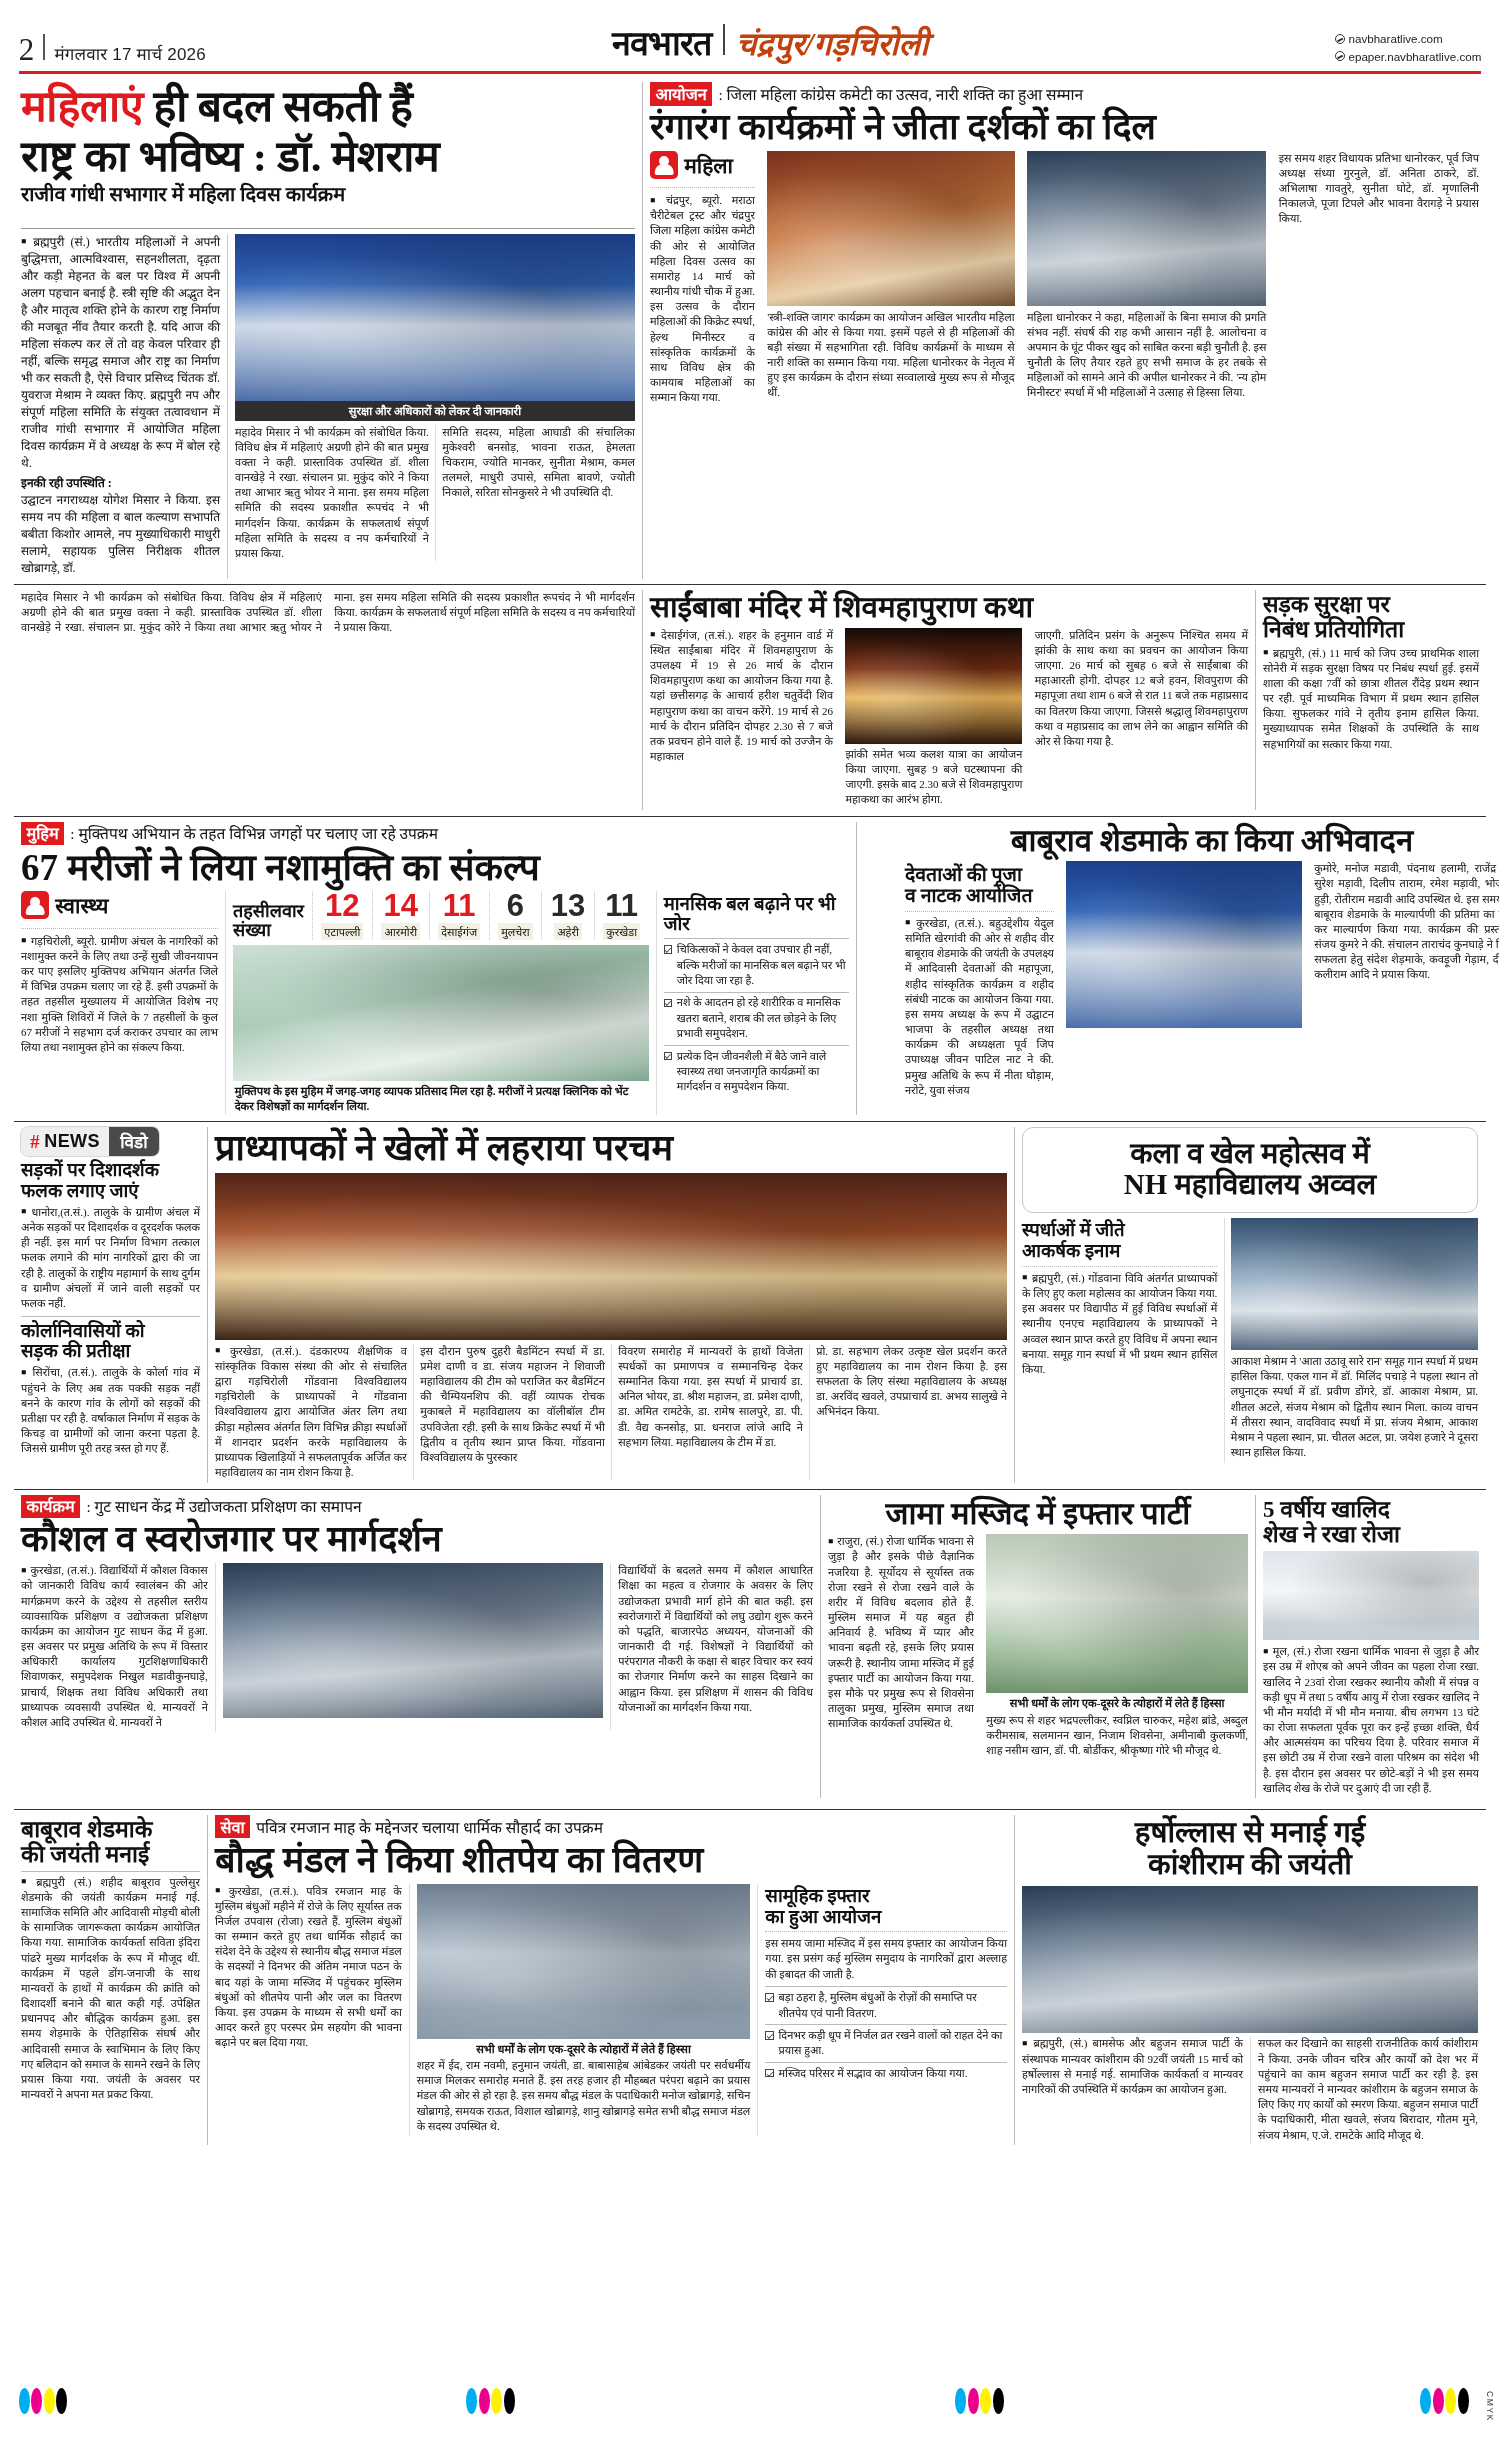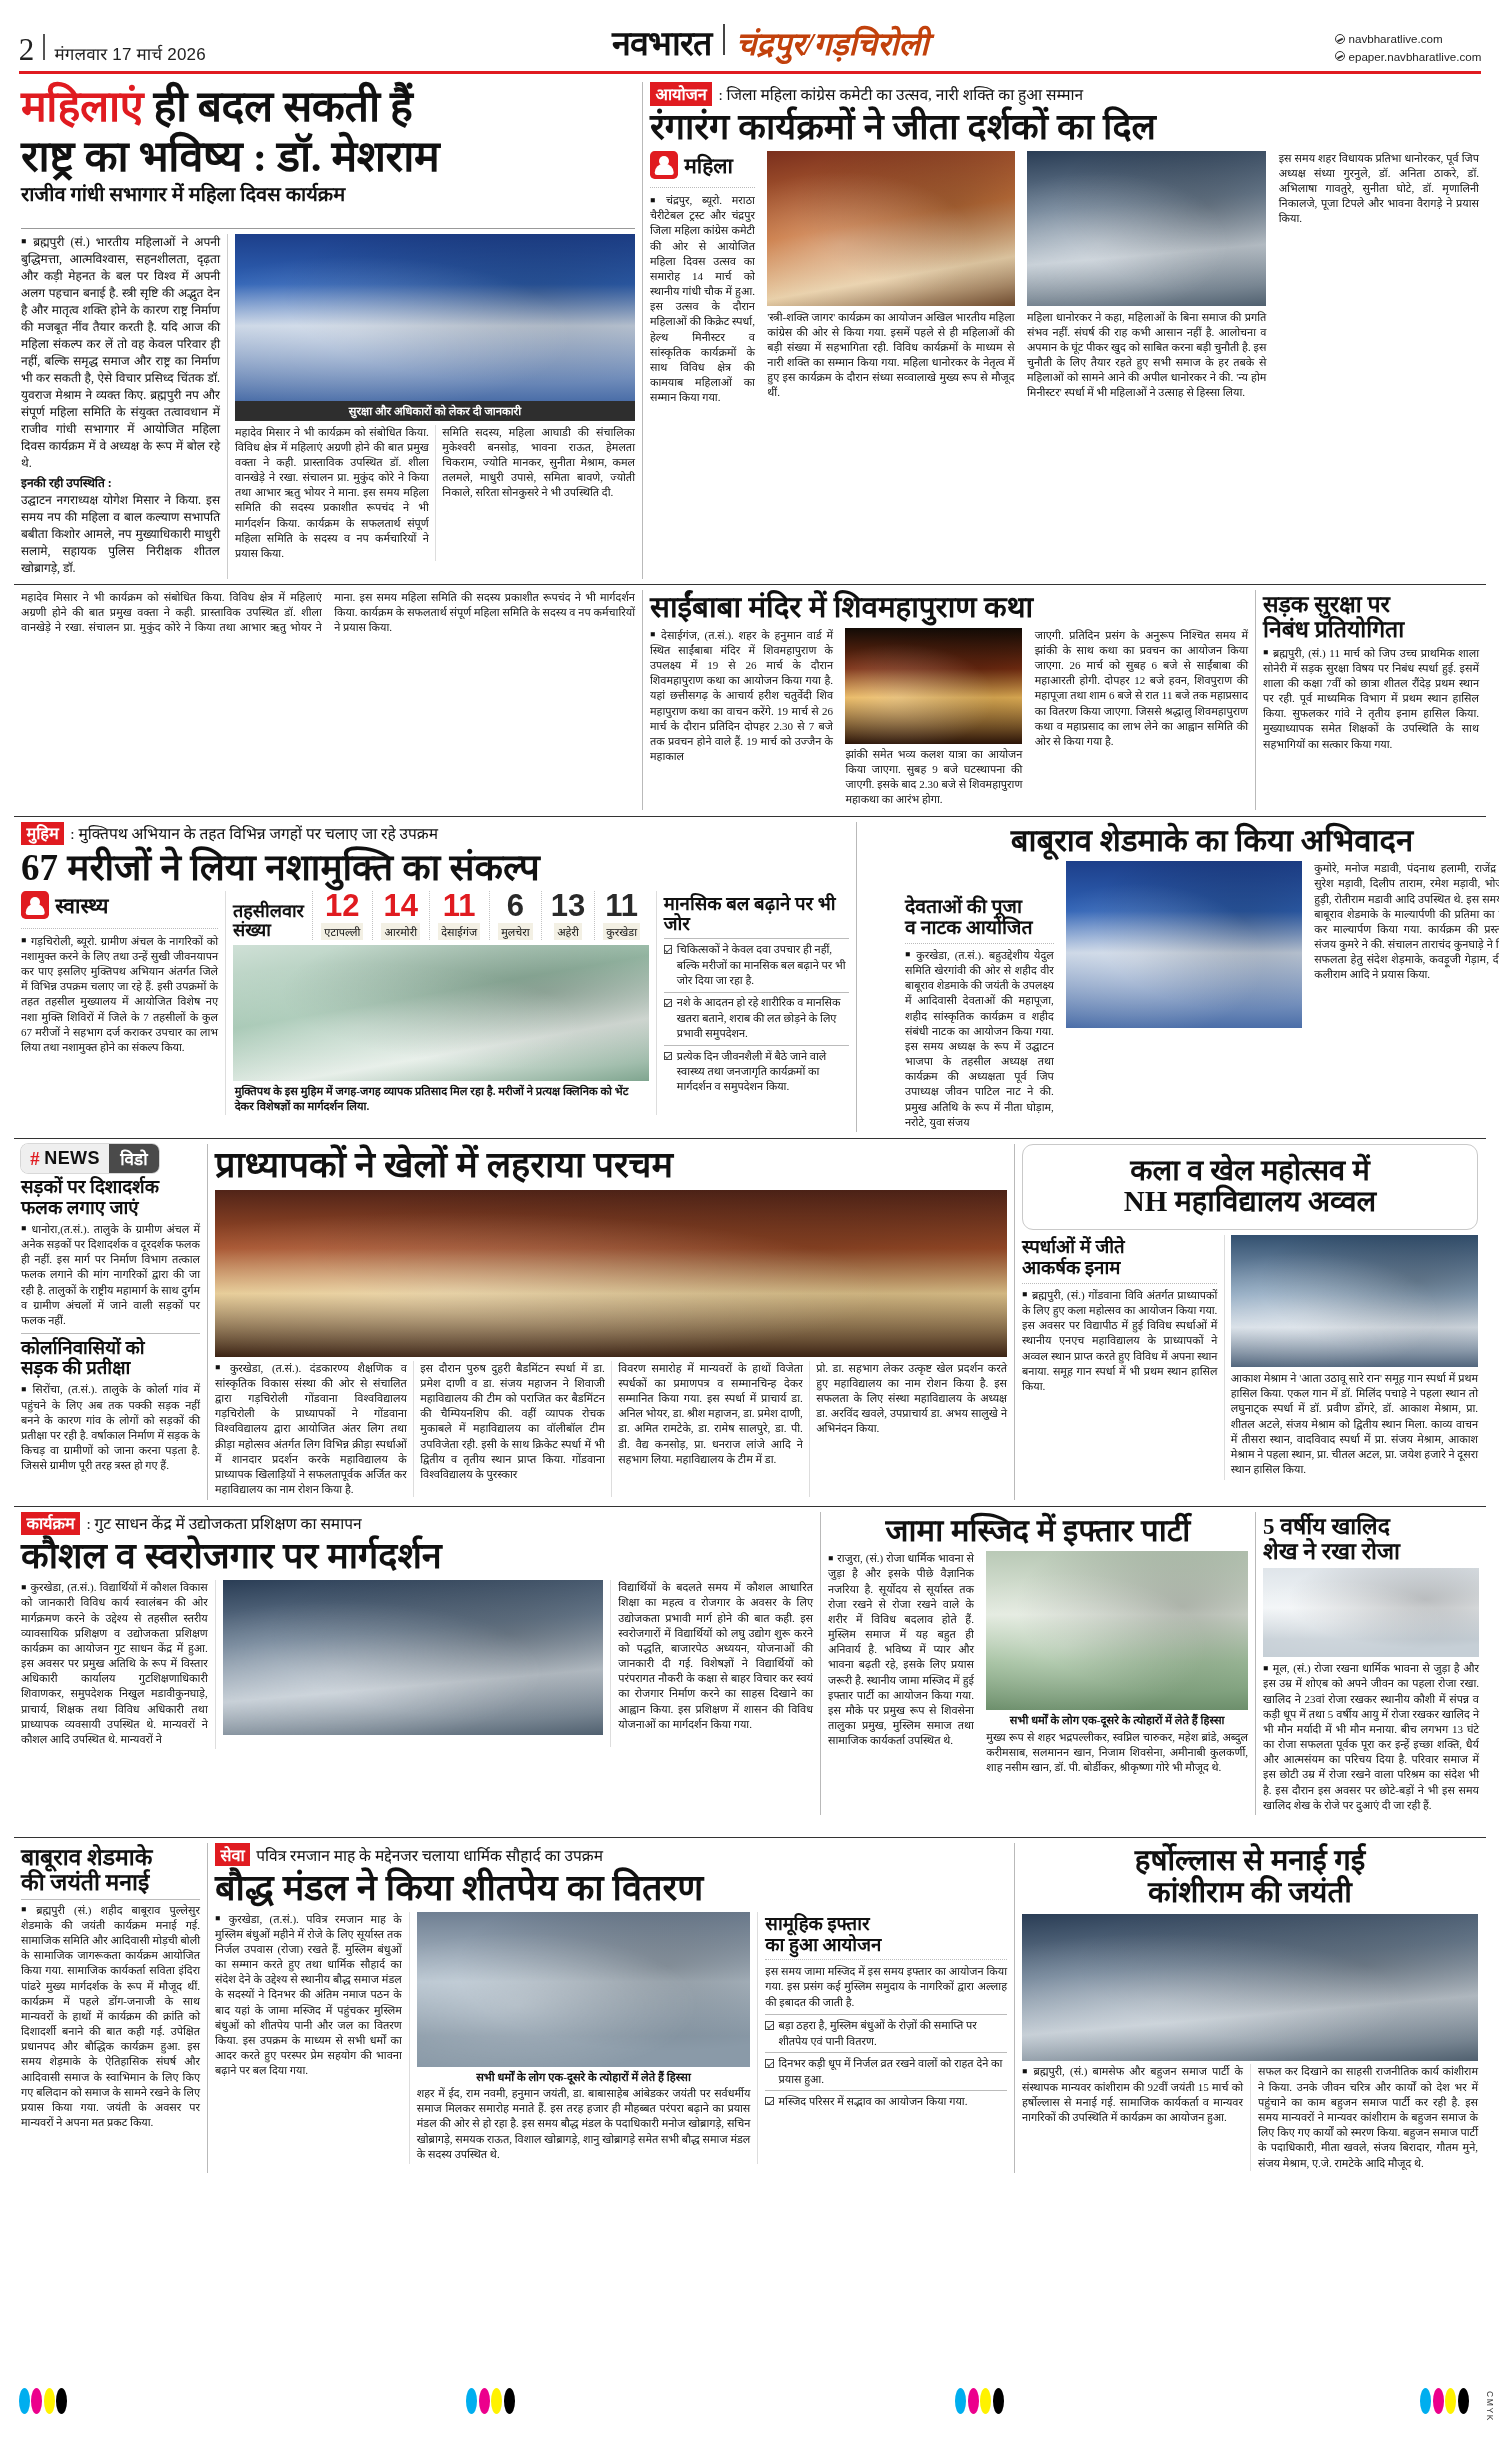--- a/index.html
+++ b/index.html
@@ -259,21 +259,21 @@
               <span class="bx"></span>
               <span>प्रत्येक दिन जीवनशैली में बैठे जाने वाले स्वास्थ्य तथा जनजागृति कार्यक्रमों का मार्गदर्शन व समुपदेशन किया.</span>
             </div>
         </div>
       </div>
     </div>
 
     <div class="cell" style="width:629px;">
       <h2 class="hl" style="font-size:31px;text-align:center;">बाबूराव शेडमाके का किया अभिवादन</h2>
       <div class="row" style="margin-top:3.1px;">
-        <div style="width:155px;padding-right:6.2px;margin-top:32px;">
+        <div style="width:155px;padding-right:6.2px;">
           <h4 class="hl" style="white-space:pre-line;font-size:19.4px;">देवताओं की पूजा
 व नाटक आयोजित</h4>
           <div class="rule-dot" style="margin:3.9px 0;"></div>
           <p class="body sm bullet">कुरखेडा, (त.सं.). बहुउद्देशीय येदुल समिति खेरगांवी की ओर से शहीद वीर बाबूराव शेडमाके की जयंती के उपलक्ष्य में आदिवासी देवताओं की महापूजा, शहीद सांस्कृतिक कार्यक्रम व शहीद संबंधी नाटक का आयोजन किया गया. इस समय अध्यक्ष के रूप में उद्घाटन भाजपा के तहसील अध्यक्ष तथा कार्यक्रम की अध्यक्षता पूर्व जिप उपाध्यक्ष जीवन पाटिल नाट ने की. प्रमुख अतिथि के रूप में नीता घोड़ाम, नरोटे, युवा संजय</p>
         </div>
         <div style="width:248px;padding:0 6.2px;">
           <div class="photo stage" style="height:167px;"></div>
         </div>
         <p class="body sm" style="width:211px;padding-left:6.2px;">कुमोरे, मनोज मडावी, पंदनाथ हलामी, राजेंद्र बट्टी, सुरेश मड़ावी, दिलीप ताराम, रमेश मड़ावी, भोजराज हुड़ी, रोतीराम मडावी आदि उपस्थित थे. इस समय वीर बाबूराव शेडमाके के माल्यार्पणी की प्रतिमा का पूजन कर माल्यार्पण किया गया. कार्यक्रम की प्रस्तावना संजय कुमरे ने की. संचालन ताराचंद कुनघाड़े ने किया. सफलता हेतु संदेश शेड़माके, कवड़ूजी गेड़ाम, दीपक, कलीराम आदि ने प्रयास किया.</p>
       </div>
@@ -357,21 +357,21 @@
     </div>
 
     <div class="cell" style="width:230px;">
       <h3 class="hl" style="white-space:pre-line;">5 वर्षीय खालिद
 शेख ने रखा रोजा</h3>
       <div class="photo white" style="height:89px;margin:3.9px 0;"></div>
       <p class="body sm bullet">मूल, (सं.) रोजा रखना धार्मिक भावना से जुड़ा है और इस उम्र में शोएब को अपने जीवन का पहला रोजा रखा. खालिद ने 23वां रोजा रखकर स्थानीय कौशी में संपन्न व कड़ी धूप में तथा 5 वर्षीय आयु में रोजा रखकर खालिद ने भी मौन मर्यादी में भी मौन मनाया. बीच लगभग 13 घंटे का रोजा सफलता पूर्वक पूरा कर इन्हें इच्छा शक्ति, धैर्य और आत्मसंयम का परिचय दिया है. परिवार समाज में इस छोटी उम्र में रोजा रखने वाला परिश्रम का संदेश भी है. इस दौरान इस अवसर पर छोटे-बड़ों ने भी इस समय खालिद शेख के रोजे पर दुआएं दी जा रही हैं.</p>
     </div>
   </div>
 
-  <div class="row sec" style="margin-top:22px;">
+  <div class="row sec" style="margin-top:11px;">
     <div class="cell col-rule" style="width:194px;">
       <h3 class="hl" style="white-space:pre-line;">बाबूराव शेडमाके
 की जयंती मनाई</h3>
       <div class="rule-thin" style="margin:3.1px 0;"></div>
       <p class="body sm bullet">ब्रह्मपुरी (सं.) शहीद बाबूराव पुल्लेसुर शेडमाके की जयंती कार्यक्रम मनाई गई. सामाजिक समिति और आदिवासी मोड़ची बोली के सामाजिक जागरूकता कार्यक्रम आयोजित किया गया. सामाजिक कार्यकर्ता सविता इंदिरा पांढरे मुख्य मार्गदर्शक के रूप में मौजूद थीं. कार्यक्रम में पहले डोंग-जनाजी के साथ मान्यवरों के हाथों में कार्यक्रम की क्रांति को दिशादर्शी बनाने की बात कही गई. उपेक्षित प्रधानपद और बौद्धिक कार्यक्रम हुआ. इस समय शेड़माके के ऐतिहासिक संघर्ष और आदिवासी समाज के स्वाभिमान के लिए किए गए बलिदान को समाज के सामने रखने के लिए प्रयास किया गया. जयंती के अवसर पर मान्यवरों ने अपना मत प्रकट किया.</p>
     </div>
 
     <div class="cell col-rule" style="width:807px;">
       <div class="kicker">
         <span class="tag">सेवा</span>

